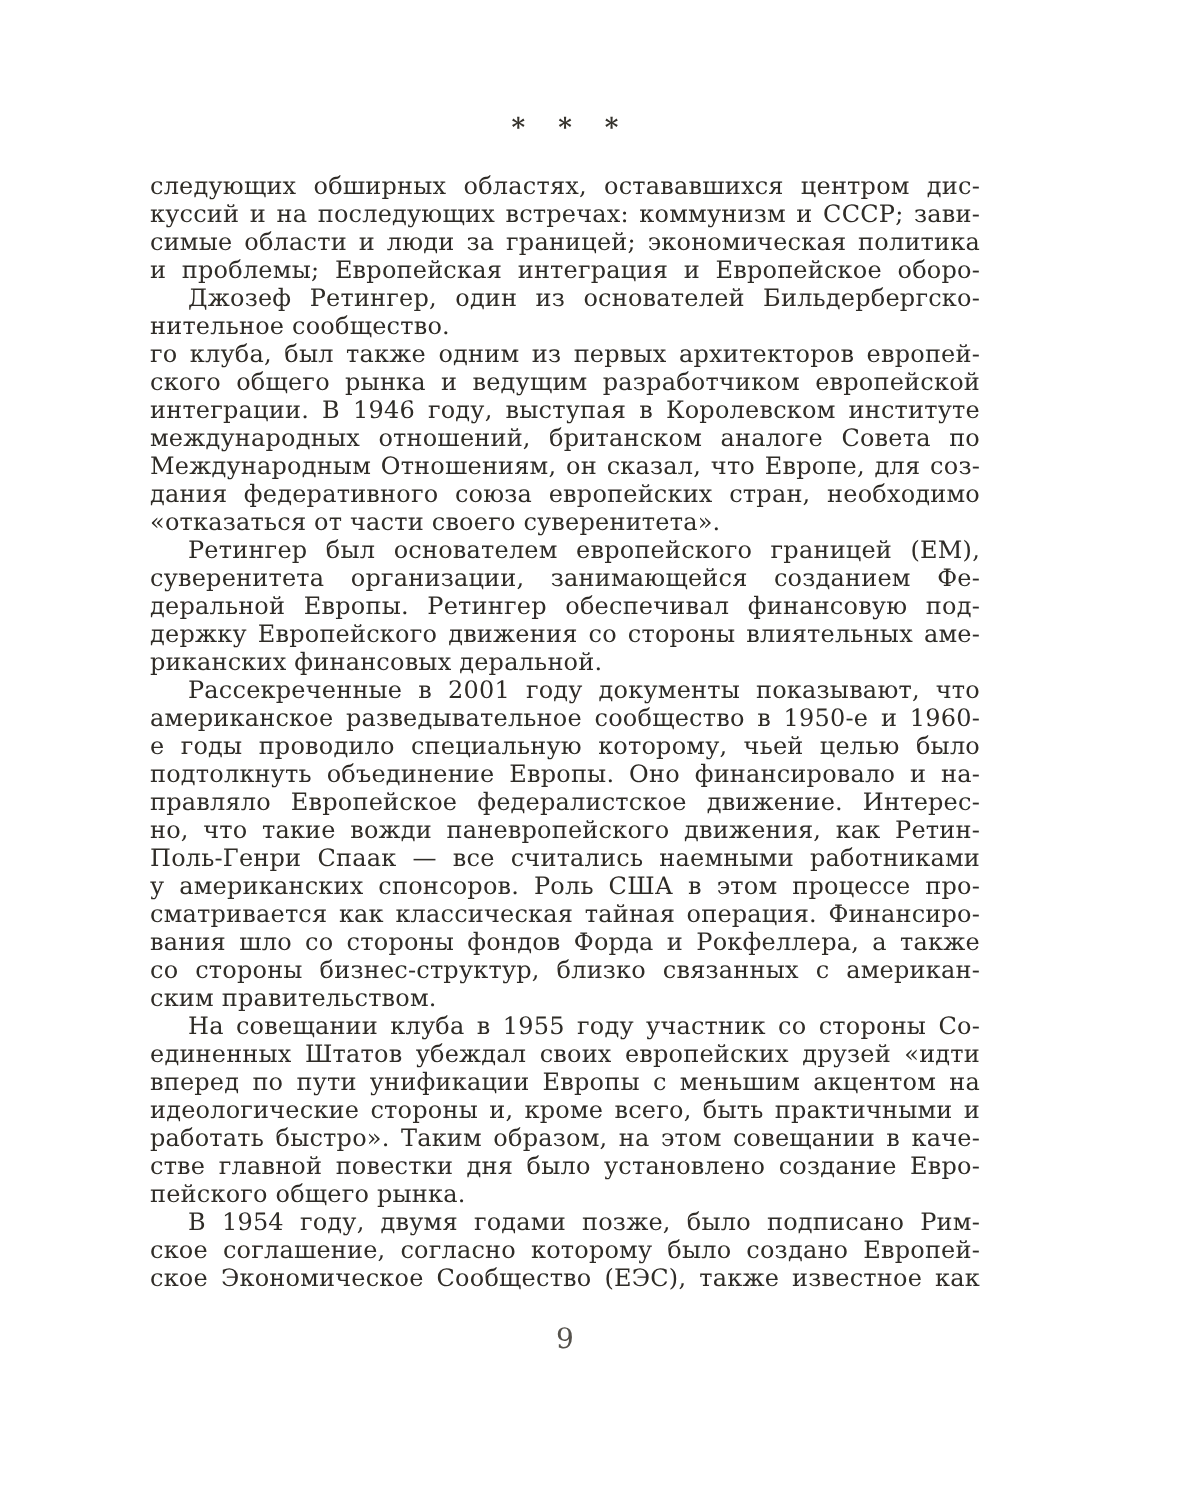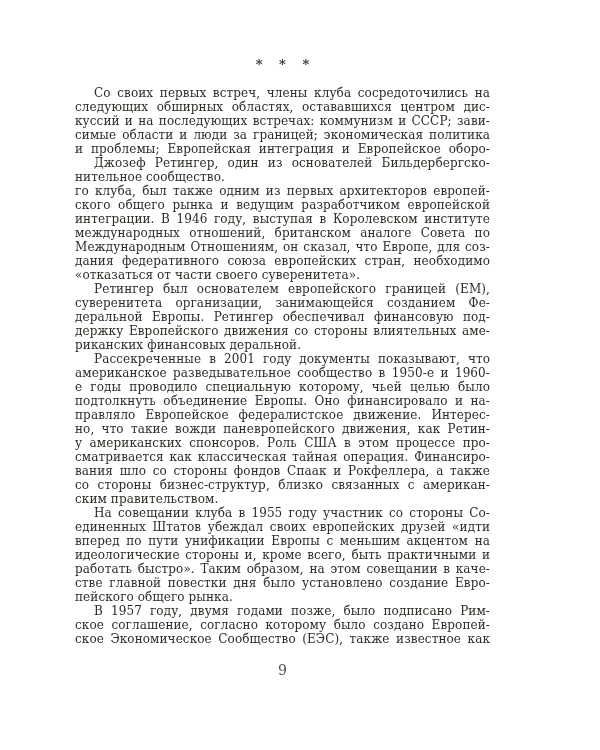--- a/index.html
+++ b/index.html
@@ -57,21 +57,20 @@
     color: #55524c;
   }
 </style>
 </head>
 <body>
 
 <div class="sheet">
   <div class="textblock">
     <div class="separator">* * *</div>
     <div class="body-lines" id="body-lines">
-        <div class="line first">Со своих первых встреч, члены клуба сосредоточились на</div>
         <div class="line">следующих обширных областях, остававшихся центром дис-</div>
         <div class="line">куссий и на последующих встречах: коммунизм и СССР; зави-</div>
         <div class="line">симые области и люди за границей; экономическая политика</div>
         <div class="line">и проблемы; Европейская интеграция и Европейское оборо-</div>
         <div class="line first">Джозеф Ретингер, один из основателей Бильдербергско-</div>
         <div class="line lastline">нительное сообщество.</div>
         <div class="line">го клуба, был также одним из первых архитекторов европей-</div>
         <div class="line">ского общего рынка и ведущим разработчиком европейской</div>
         <div class="line">интеграции. В 1946 году, выступая в Королевском институте</div>
         <div class="line">международных отношений, британском аналоге Совета по</div>
@@ -82,31 +81,32 @@
         <div class="line">суверенитета организации, занимающейся созданием Фе-</div>
         <div class="line">деральной Европы. Ретингер обеспечивал финансовую под-</div>
         <div class="line">держку Европейского движения со стороны влиятельных аме-</div>
         <div class="line lastline">риканских финансовых деральной.</div>
         <div class="line first">Рассекреченные в 2001 году документы показывают, что</div>
         <div class="line">американское разведывательное сообщество в 1950-е и 1960-</div>
         <div class="line">е годы проводило специальную которому, чьей целью было</div>
         <div class="line">подтолкнуть объединение Европы. Оно финансировало и на-</div>
         <div class="line">правляло Европейское федералистское движение. Интерес-</div>
         <div class="line">но, что такие вожди паневропейского движения, как Ретин-</div>
+        <div class="line">Поль-Генри Спаак — все считались наемными работниками</div>
         <div class="line">у американских спонсоров. Роль США в этом процессе про-</div>
         <div class="line">сматривается как классическая тайная операция. Финансиро-</div>
-        <div class="line">вания шло со стороны фондов Спаак и Рокфеллера, а также</div>
+        <div class="line">вания шло со стороны фондов Форда и Рокфеллера, а также</div>
         <div class="line">со стороны бизнес-структур, близко связанных с американ-</div>
         <div class="line lastline">ским правительством.</div>
         <div class="line first">На совещании клуба в 1955 году участник со стороны Со-</div>
         <div class="line">единенных Штатов убеждал своих европейских друзей «идти</div>
         <div class="line">вперед по пути унификации Европы с меньшим акцентом на</div>
         <div class="line">идеологические стороны и, кроме всего, быть практичными и</div>
         <div class="line">работать быстро». Таким образом, на этом совещании в каче-</div>
         <div class="line">стве главной повестки дня было установлено создание Евро-</div>
         <div class="line lastline">пейского общего рынка.</div>
-        <div class="line first">В 1957 году, двумя годами позже, было подписано Рим-</div>
+        <div class="line first">В 1954 году, двумя годами позже, было подписано Рим-</div>
         <div class="line">ское соглашение, согласно которому было создано Европей-</div>
         <div class="line">ское Экономическое Сообщество (ЕЭС), также известное как</div>
       </div>
     <div class="pagenum">9</div>
   </div>
 </div>
 
 </body></html>

